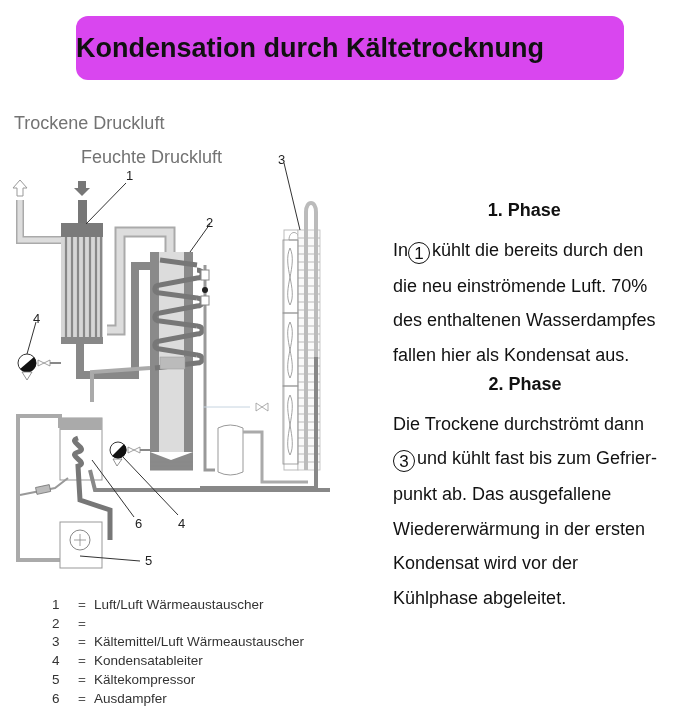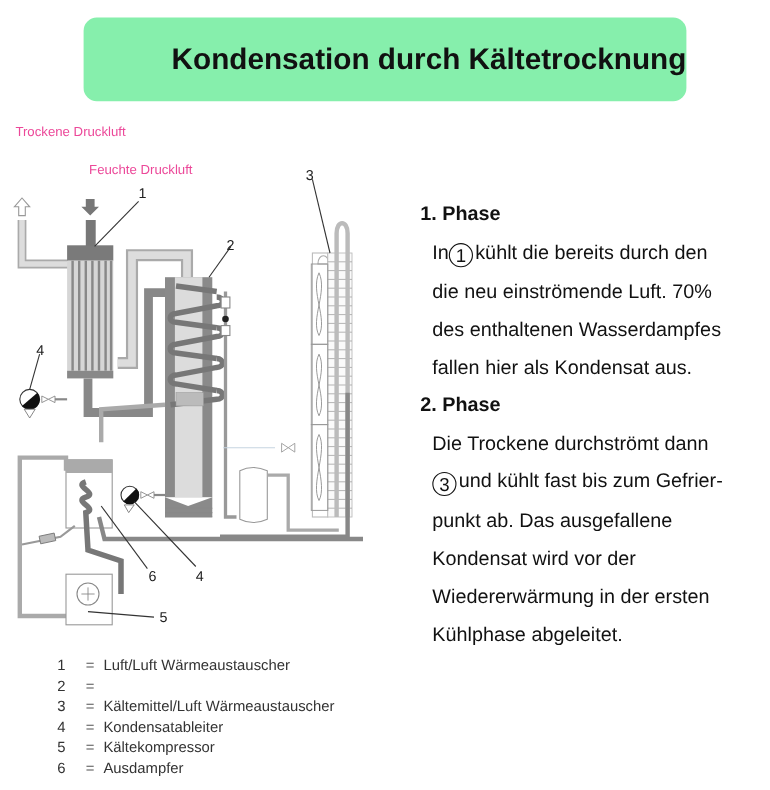--- a/index.html
+++ b/index.html
@@ -1,23 +1,23 @@
 <!DOCTYPE html>
 <html><head>
 <meta charset="utf-8">
 <style>
   html, body { margin:0; padding:0; background:#ffffff; }
   body { width:700px; height:718px; position:relative; overflow:hidden; font-family:"Liberation Sans", sans-serif; color:#000; }
-  .title-banner { position:absolute; left:76px; top:16px; width:548px; height:76px; background:#86efac; border-radius:12px; display:flex; align-items:center; justify-content:flex-end; }
+  .title-banner { position:absolute; left:76px; top:16px; width:548px; height:64px; background:#d946ef; border-radius:12px; display:flex; align-items:center; justify-content:flex-start; }
   .title-text { font-size:27px; font-weight:bold; color:#111; letter-spacing:0px; }
   .diagram { position:absolute; left:0; top:100px; width:360px; height:490px; }
-  .lbl { position:absolute; font-size:12px; color:#ec4899; font-family:"Liberation Sans", sans-serif; }
+  .lbl { position:absolute; font-size:18px; color:#737373; font-family:"Liberation Sans", sans-serif; }
   .num { position:absolute; font-size:13px; color:#222; }
   .phase { position:absolute; left:382px; font-size:18px; line-height:23.5px; color:#111; }
-  .phase h3 { margin:0; font-size:18px; font-weight:bold; line-height:23.5px; }
+  .phase h3 { margin:16px; font-size:18px; font-weight:bold; line-height:23.5px;text-align:center; }
   .phase p { margin:11px; white-space:pre; }
   .circ { display:inline-block; width:22px; height:22px; border:1.5px solid #111; border-radius:50%; text-align:center; line-height:22px; font-size:17px; box-sizing:border-box; vertical-align:-3px; margin-right:2px; }
   .legend { position:absolute; left:52px; top:596px; font-size:13.5px; color:#333; line-height:18.7px; }
   .legend-row { display:flex; }
   .legend-row .k { width:18px; }
   .legend-row .eq { width:24px; text-align:center; color:#555; }
 </style>
 </head>
 <body>
 
@@ -212,22 +212,22 @@
   <p>die neu einströmende Luft. 70%</p>
   <p>des enthaltenen Wasserdampfes</p>
   <p>fallen hier als Kondensat aus.</p>
 </div>
 
 <div class="phase" style="top:357px;">
   <h3>2. Phase</h3>
   <p>Die Trockene durchströmt dann</p>
   <p><span class="circ">3</span><span>und kühlt fast bis zum Gefrier-</span></p>
   <p>punkt ab. Das ausgefallene</p>
+  <p>Wiedererwärmung in der ersten</p>
   <p>Kondensat wird vor der</p>
-  <p>Wiedererwärmung in der ersten</p>
   <p>Kühlphase abgeleitet.</p>
 </div>
 
 <div class="legend">
   <div class="legend-row">
       <span class="k">1</span>
       <span class="eq">=</span>
       <span>Luft/Luft Wärmeaustauscher</span>
     </div>
   <div class="legend-row">

